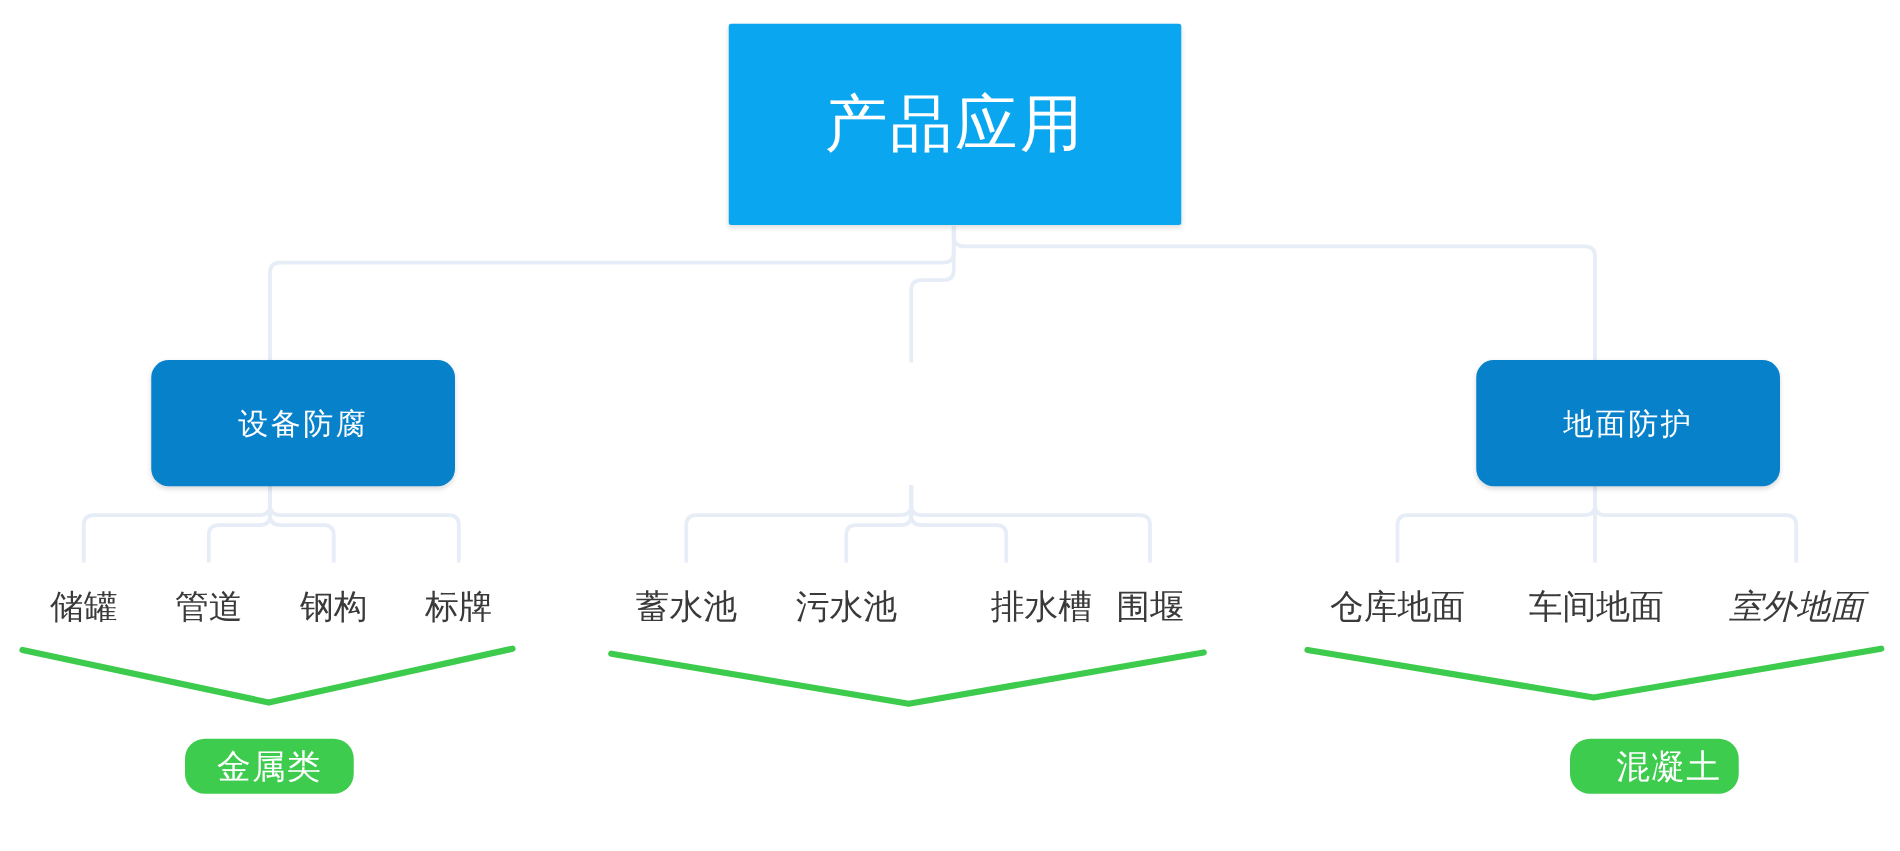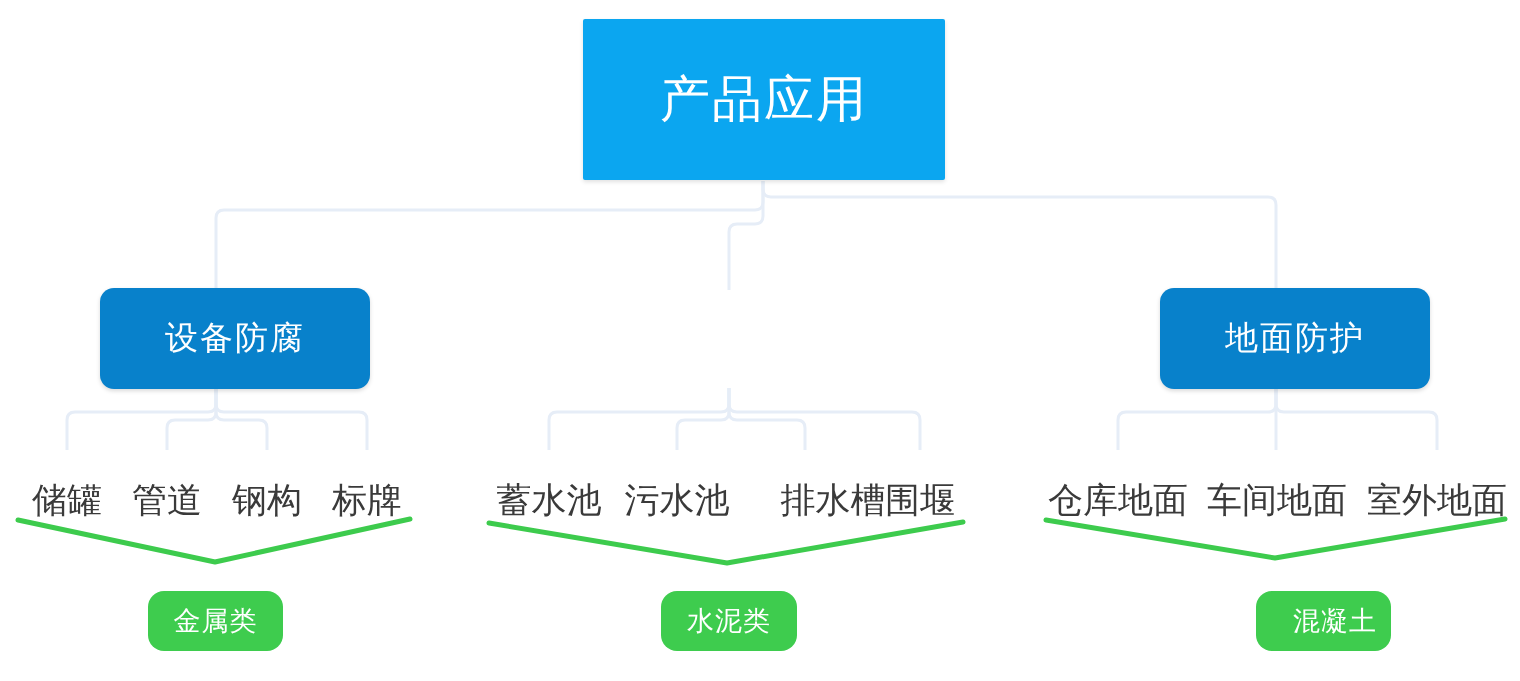--- a/index.html
+++ b/index.html
@@ -48,52 +48,53 @@
   .root-node {
     left: 583px; top: 19px;
     width: 362px; height: 161px;
     background: var(--root-bg, #0ba6f0);
     font-size: 50px;
     border-radius: 2px;
     box-shadow: 0 2px 4px rgba(0,0,0,0.12);
   }
   .branch-node {
     top: 288px;
-    width: 270px; height: 101px;
+    width: 243px; height: 101px;
     background: var(--branch-bg, #0881cb);
-    font-size: 33px;
+    font-size: 24px;
     border-radius: 14px;
     box-shadow: 0 2px 4px rgba(0,0,0,0.15);
+    margin-left: 21px;
   }
   .branch-0 { left: 100px; }
   .branch-1 { left: 613px; }
   .branch-2 { left: 1160px; }
   .leaf {
     position: absolute;
     z-index: 1;
-    top: 477px;
+    top: 467px;
     transform: translateX(-50%);
-    font-size: 35px;
+    font-size: 27px;
     color: #3a3a3a;
     white-space: nowrap;
   }
   .g0c0 { left: 67px; }
   .g0c1 { left: 167px; }
   .g0c2 { left: 267px; }
   .g0c3 { left: 367px; }
   .g1c0 { left: 549px; }
   .g1c1 { left: 677px; }
   .g1c2 { left: 805px; margin-left: 28px; }
   .g1c3 { left: 920px; }
   .g2c0 { left: 1118px; }
   .g2c1 { left: 1277px; }
-  .g2c2 { left: 1437px; }
+  .g2c2 { left: 1437px; font-style: italic; }
   .category-node {
     top: 591px;
-    height: 60px;
+    height: 44px;
     background: var(--category-bg, #3ecc4e);
     font-size: 27px;
     border-radius: 16px;
     letter-spacing: 1px;
   }
   .cat-0 { left: 148px; width: 135px; }
   .cat-1 { left: 661px; width: 136px; }
   .cat-2 { left: 1256px; width: 135px; padding-left: 23px; }
 </style>
 </head>
@@ -139,16 +140,15 @@
   <div class="leaf g1c0">蓄水池</div>
   <div class="leaf g1c1">污水池</div>
   <div class="leaf g1c2">排水槽</div>
   <div class="leaf g1c3">围堰</div>
 
   <div class="leaf g2c0">仓库地面</div>
   <div class="leaf g2c1">车间地面</div>
   <div class="leaf g2c2">室外地面</div>
 
   <div class="node category-node cat-0">金属类</div>
-  <div class="node category-node cat-1">水泥类</div>
   <div class="node category-node cat-2">混凝土</div>
 
 </div>
 
 </body></html>

